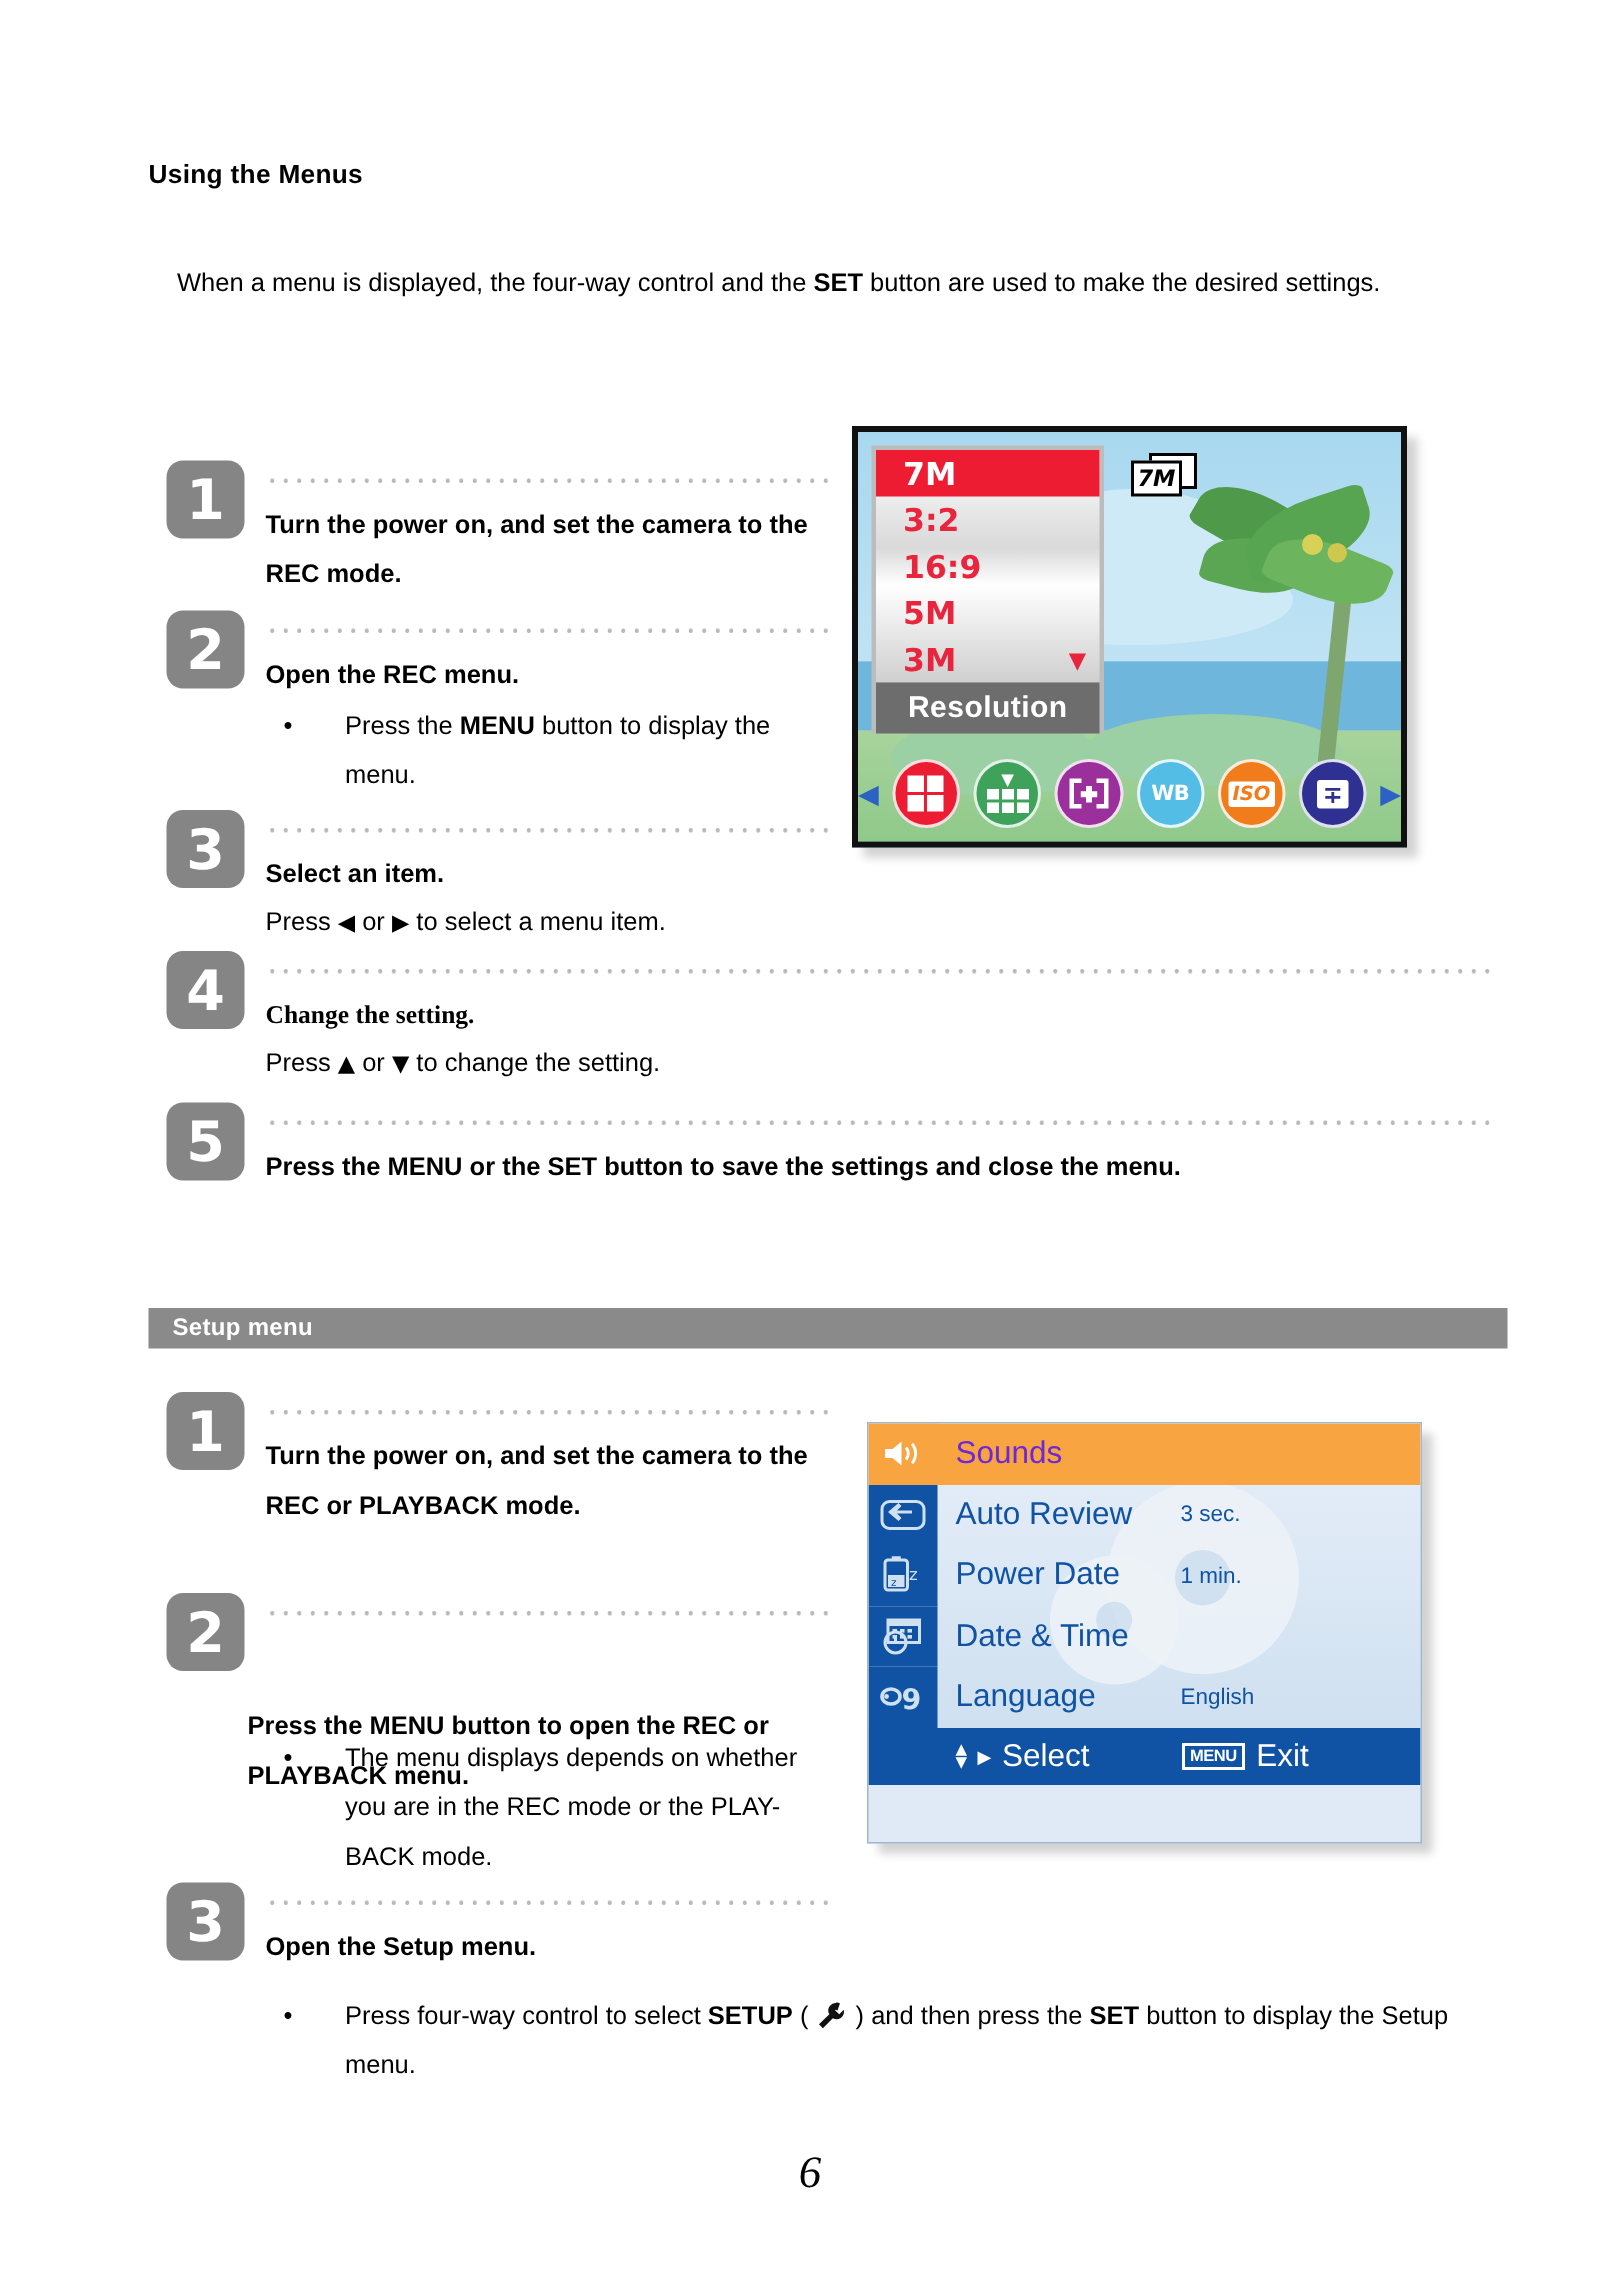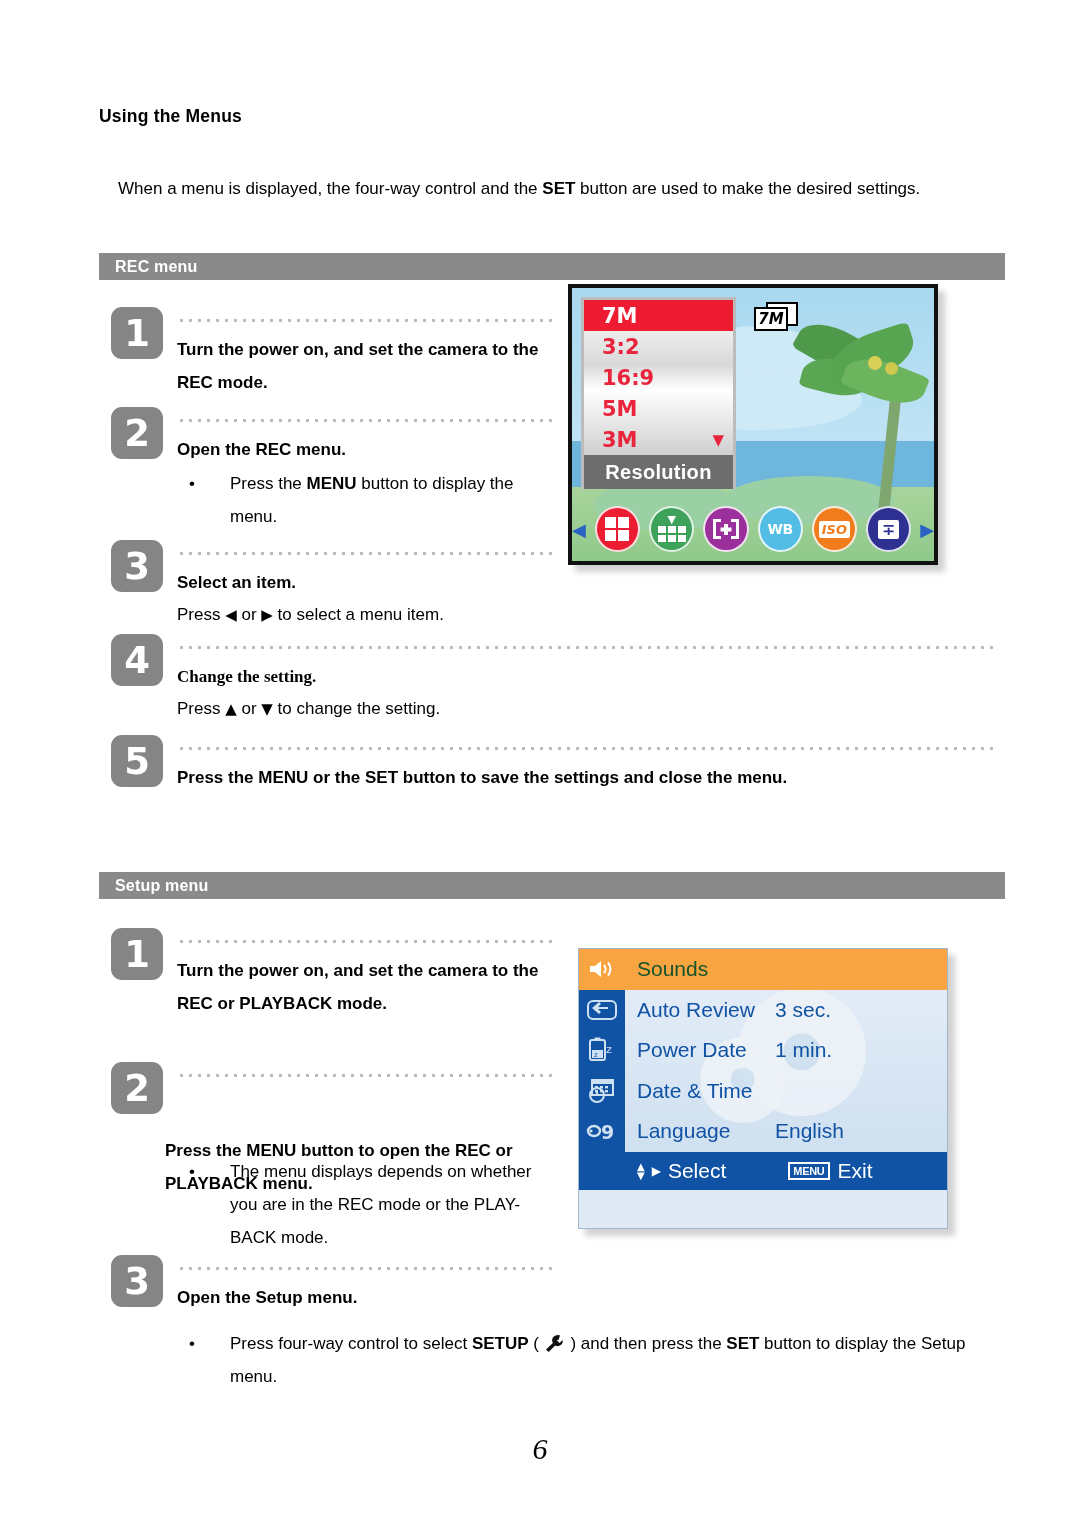--- a/index.html
+++ b/index.html
@@ -261,24 +261,24 @@
     display:flex; align-items:center; justify-content:center;
     flex:0 0 46px;
   }
   .su-row.sel .su-icon { background:#f8a541; }
   .su-label {
     padding-left:12px;
     font-size:21px;
     color:#1053a4;
     white-space:nowrap;
   }
-  .su-row.sel .su-label { color:#14532d; }
+  .su-row.sel .su-label { color:#6d28d9; }
   .su-value {
-    position:absolute; left:196px;
-    font-size:21px; color:#1053a4;
+    position:absolute; left:208px;
+    font-size:15px; color:#1053a4;
     white-space:nowrap;
   }
   .su-footer {
     height:38px; background:#1053a4; color:#ffffff;
     display:flex; align-items:center;
     font-size:21px;
   }
   .su-footer .sel-grp { margin-left:58px; display:flex; align-items:center; gap:7px; }
   .su-footer .exit-grp { margin-left:62px; display:flex; align-items:center; gap:8px; }
   .menu-chip {
@@ -312,23 +312,20 @@
 <body>
 
 <div class="page">
 
   <div class="section-title">Using the Menus</div>
 
   <div class="intro">
     <span>When a menu is displayed, the four-way control and the </span><b>SET</b><span> button are used to make the desired settings.</span>
   </div>
 
-  <div class="bar" id="bar-rec">
-    <span>REC menu</span>
-  </div>
 
   <div class="step" style="left:111px; top:307px; width:440px;">
     <div class="num">1</div>
     <div class="dots" style="left:66px; width:380px;"></div>
     <div class="steptext bold" style="left:66px; top:26px; width:380px;">Turn the power on, and set the camera to the REC mode.</div>
   </div>
 
   <div class="step" style="left:111px; top:407px; width:440px;">
     <div class="num">2</div>
     <div class="dots" style="left:66px; width:380px;"></div>

